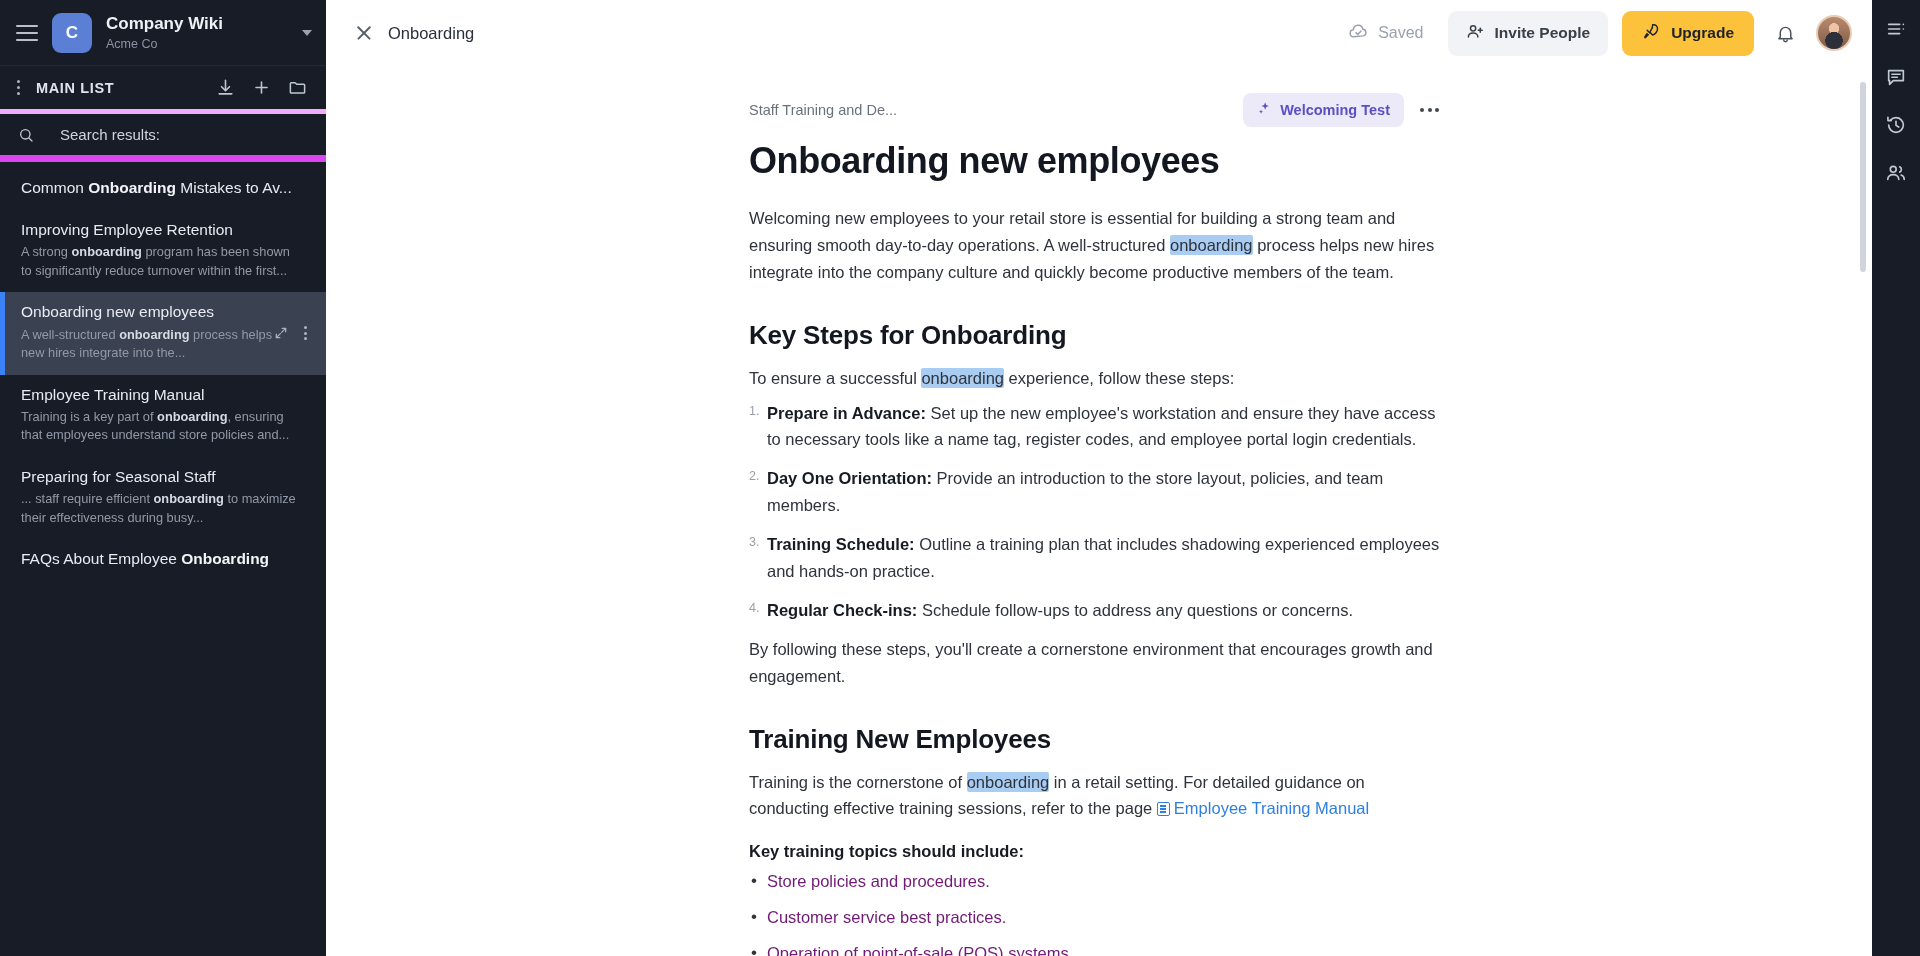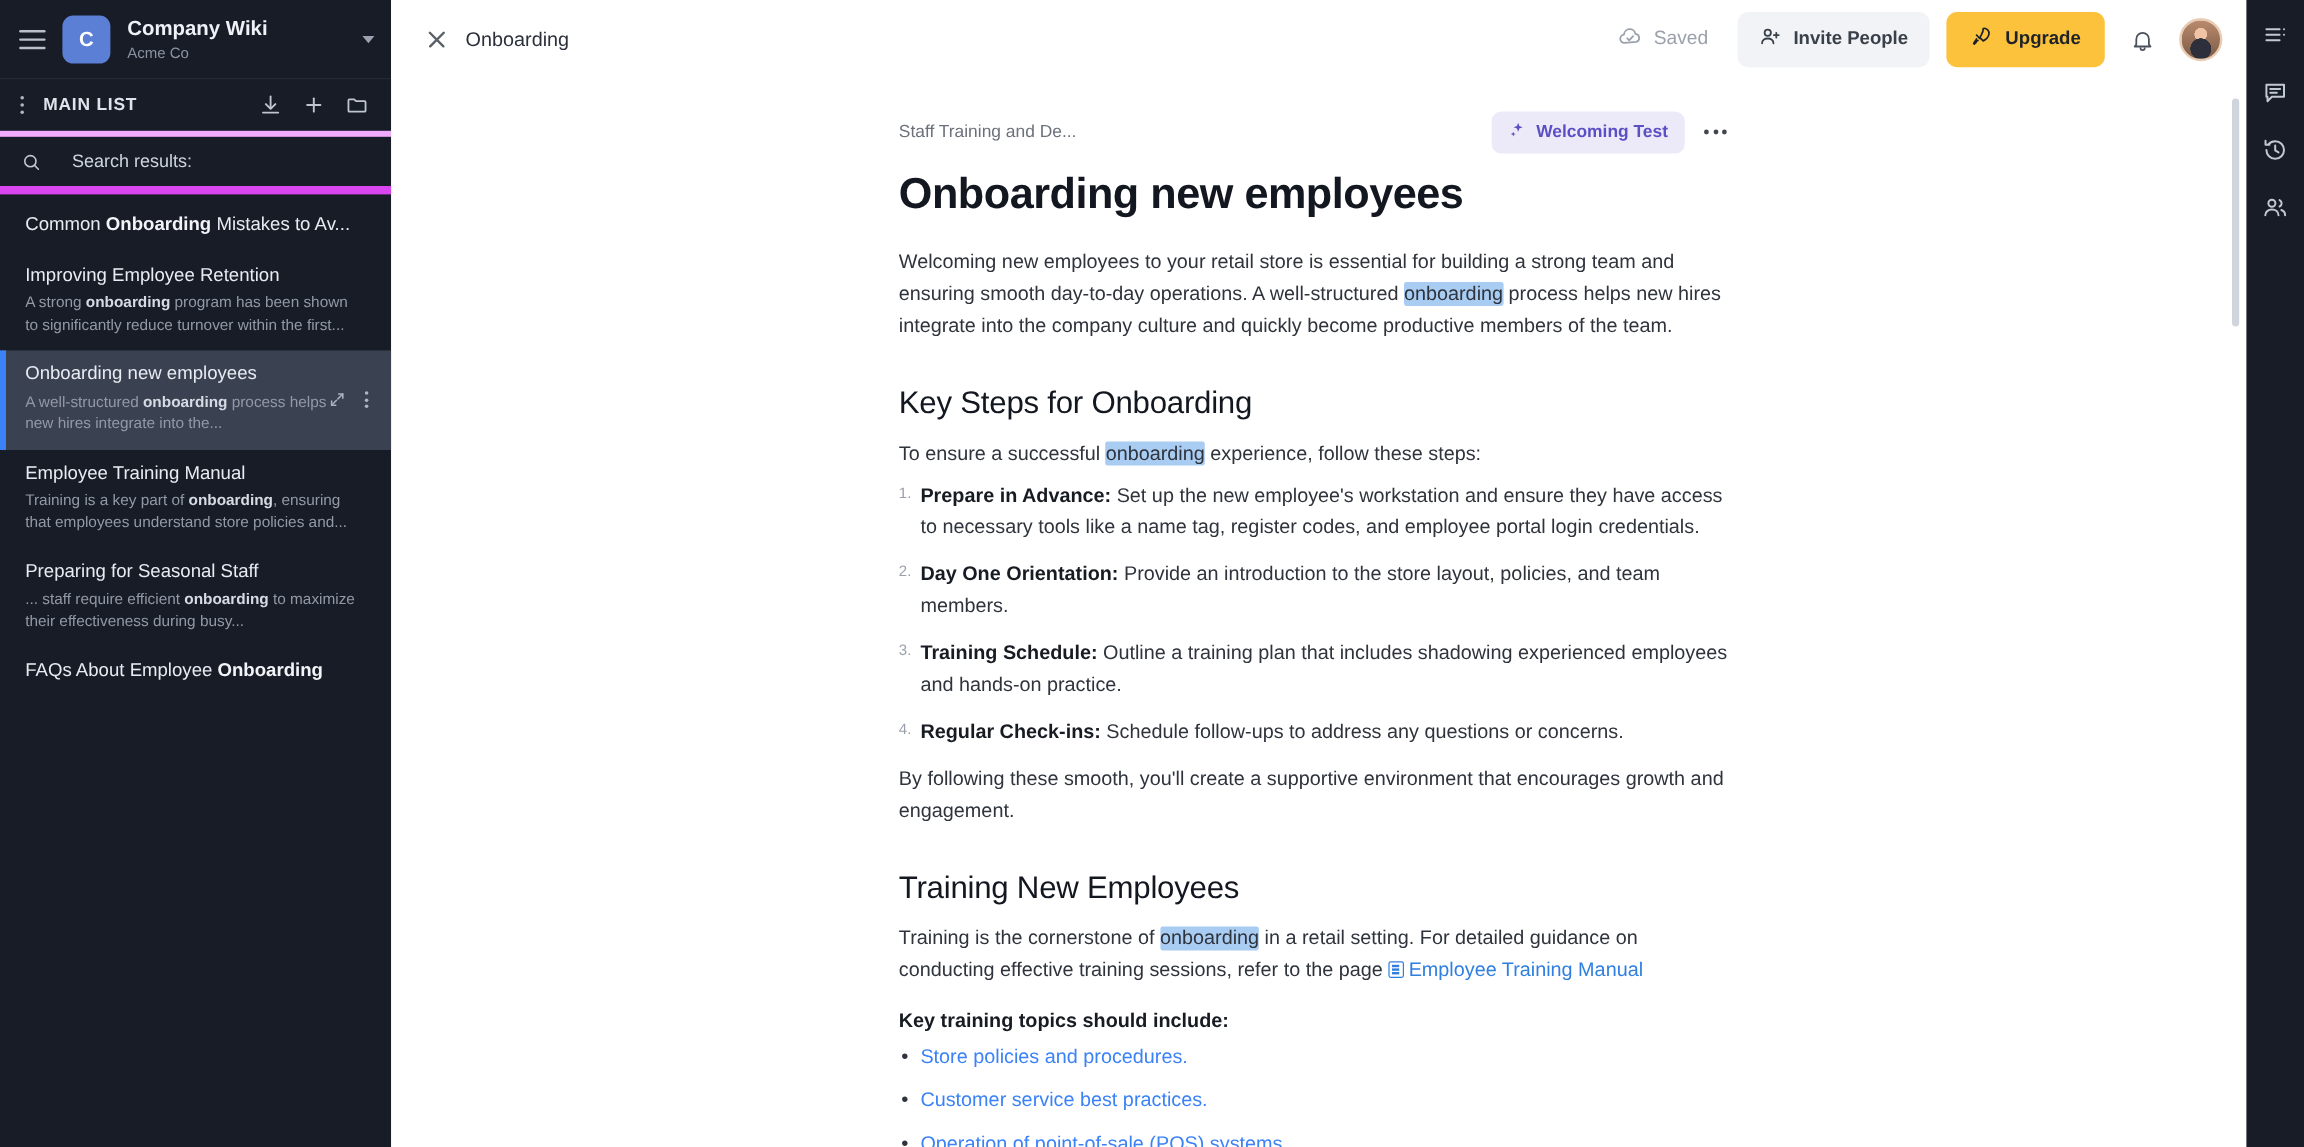--- a/index.html
+++ b/index.html
@@ -124,38 +124,38 @@
   .gen-test {
     display:inline-flex; align-items:center; gap:8px;
     background:#eceaf9; color:#5a4fc4;
     font-size:14.5px; font-weight:600;
     padding:8px 14px; border-radius:8px; cursor:pointer;
   }
   .dots-h { display:flex; gap:3.5px; padding:0 10px 0 16px; cursor:pointer;}
   .dots-h i { width:4px;height:4px;border-radius:50%;background:#42474f;display:block;}
 
   h1.doc-title { font-size:36px; font-weight:800; color:#131720; letter-spacing:-.4px; line-height:1.25; margin: 10px 0 22px;}
-  h2.doc-h2 { font-size:26px; font-weight:400; color:#131720; letter-spacing:-.2px; margin: 34px 0 14px;}
+  h2.doc-h2 { font-size:26px; font-weight:700; color:#131720; letter-spacing:-.2px; margin: 34px 0 14px;}
   p.doc-p { font-size:16.5px; line-height:1.63; color:#2e333c; margin-bottom:6px;}
   .hl { background:#a9ccf2; border-radius:2px; padding:1px 0;}
   ol.doc-ol { list-style:none; counter-reset:n; margin: 8px 0 10px;}
   ol.doc-ol > li {
     counter-increment:n; position:relative;
     padding-left:18px; margin-bottom:12px;
     font-size:16.5px; line-height:1.63; color:#2e333c;
   }
   ol.doc-ol > li::before {
     content: counter(n) "."; position:absolute; left:0; top:1px;
     font-size:12.5px; color:#9aa0aa;
   }
   ol.doc-ol b { font-weight:700; color:#171b22;}
   ul.doc-ul { list-style:none; margin: 8px 0 6px;}
   ul.doc-ul > li {
     position:relative; padding-left:18px; margin-bottom:11px;
-    font-size:16.5px; line-height:1.5; color:#3b82f6;
+    font-size:16.5px; line-height:1.5; color:#701a75;
   }
   ul.doc-ul > li::before {
     content:"•"; position:absolute; left:2px; top:-1px; color:#2e333c; font-size:17px;
   }
   p.doc-strong { font-size:16.5px; font-weight:700; color:#171b22; margin: 20px 0 6px;}
   .page-link { color:#2f7fe0; text-decoration:none; cursor:pointer; }
   .page-link-icon {
     display:inline-block; width:13px;height:14px; vertical-align:-2px; margin-right:4px;
     border:1.4px solid #2f7fe0; border-radius:2px; position:relative;
   }
@@ -360,21 +360,21 @@
             <span>To ensure a successful </span><span class="hl">onboarding</span><span> experience, follow these steps:</span>
           </p>
 
           <ol class="doc-ol" id="steps-list">
               <li><b>Prepare in Advance:</b> Set up the new employee's workstation and ensure they have access to necessary tools like a name tag, register codes, and employee portal login credentials.</li>
               <li><b>Day One Orientation:</b> Provide an introduction to the store layout, policies, and team members.</li>
               <li><b>Training Schedule:</b> Outline a training plan that includes shadowing experienced employees and hands-on practice.</li>
               <li><b>Regular Check-ins:</b> Schedule follow-ups to address any questions or concerns.</li>
             </ol>
 
-          <p class="doc-p">By following these smooth, you'll create a supportive environment that encourages growth and engagement.</p>
+          <p class="doc-p">By following these steps, you'll create a cornerstone environment that encourages growth and engagement.</p>
 
           <h2 class="doc-h2">Training New Employees</h2>
 
           <p class="doc-p">
             <span>Training is the cornerstone of </span><span class="hl">onboarding</span><span> in a retail setting. For detailed guidance on conducting effective training sessions, refer to the page </span><span class="page-link-icon"></span><a class="page-link" href="#">Employee Training Manual</a>
           </p>
 
           <p class="doc-strong">Key training topics should include:</p>
 
           <ul class="doc-ul" id="topics-list">

